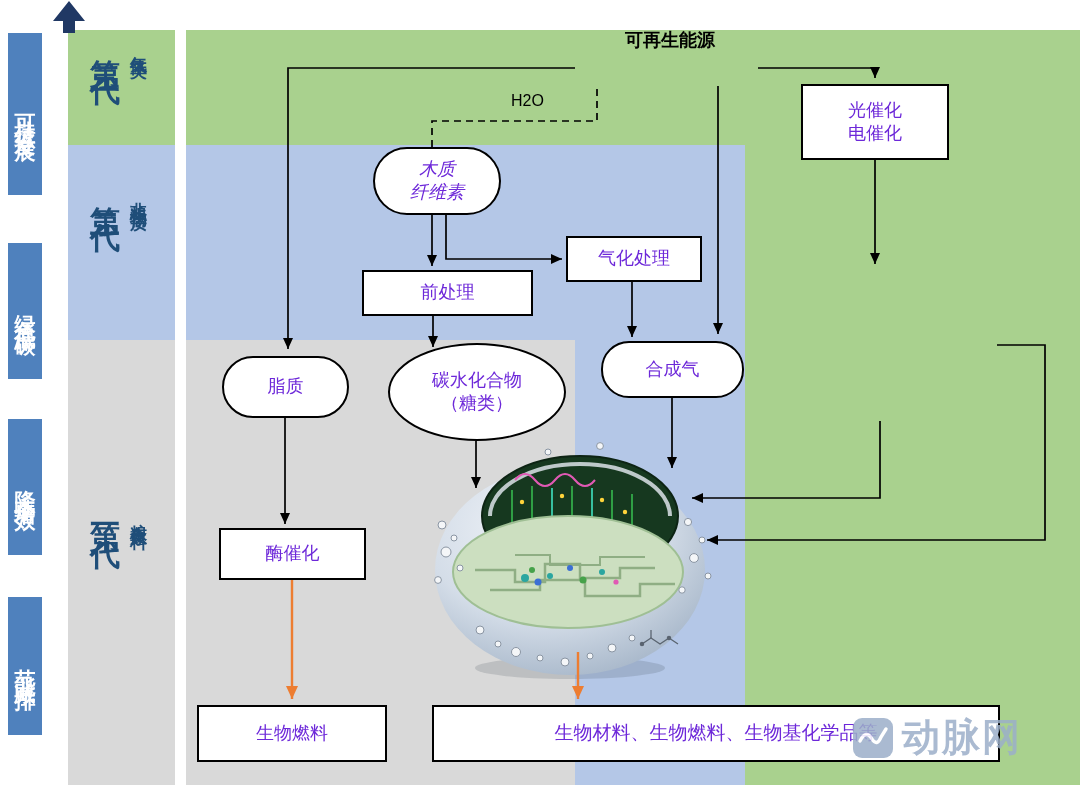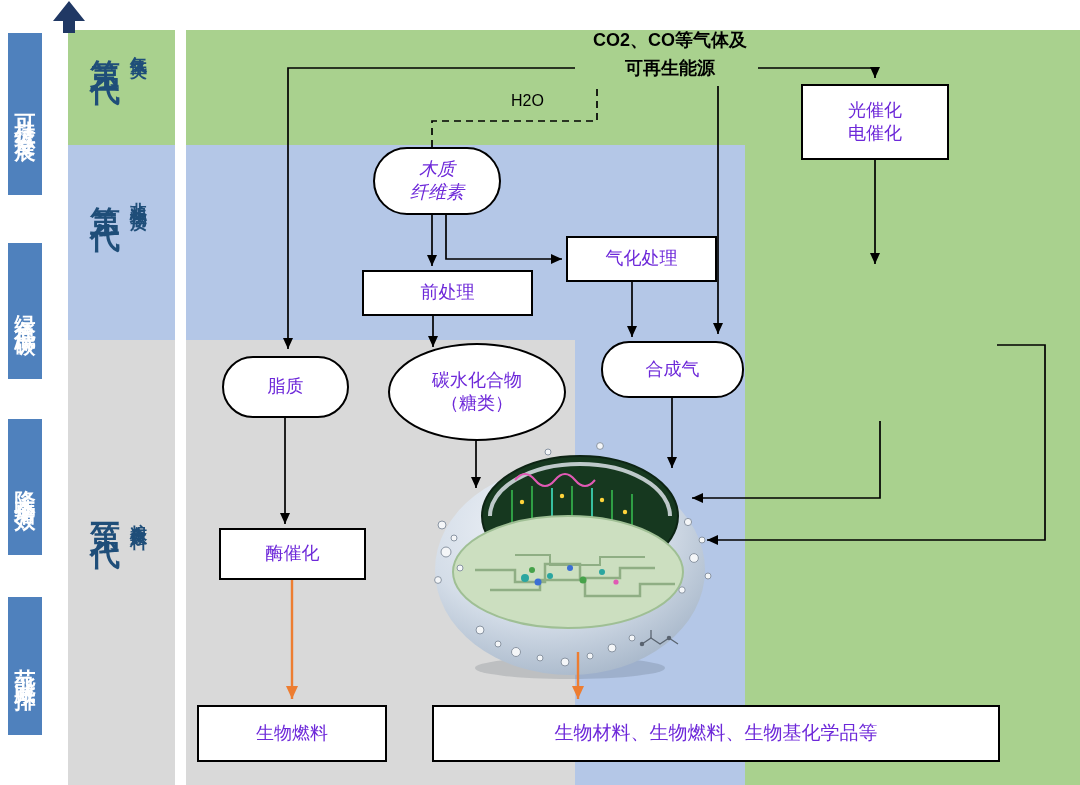--- a/index.html
+++ b/index.html
@@ -40,21 +40,20 @@
   <div class="side-item vtext" style="top:597px;height:138px;">节能减排</div>
 
   <div class="gen-name vtext" style="left:84px;top:36px;height:112px;">第三代</div>
   <div class="gen-cat vtext" style="left:127px;top:42px;height:72px;">气体类</div>
   <div class="gen-name vtext" style="left:84px;top:183px;height:112px;">第二代</div>
   <div class="gen-cat vtext" style="left:127px;top:188px;height:108px;">非粮生物质</div>
   <div class="gen-name vtext" style="left:84px;top:500px;height:112px;">第一代</div>
   <div class="gen-cat vtext" style="left:127px;top:510px;height:90px;">粮食原料</div>
 
   <div class="hdr">
-    <div>CO2、CO等气体及</div>
     <div>可再生能源</div>
   </div>
   <div class="h2o">H2O</div>
 
   <svg class="lines" style="left:420px;top:430px;z-index:2;" width="300" height="255" viewBox="0 0 300 255">
     <defs>
       <radialGradient id="gShell" cx="40%" cy="30%" r="80%">
         <stop offset="0%" stop-color="#f2f5f9"></stop>
         <stop offset="55%" stop-color="#d4dde8"></stop>
         <stop offset="100%" stop-color="#9fb0c4"></stop>
@@ -150,26 +149,33 @@
       <path d="M285,418 L285,524" marker-end="url(#mB)"></path>
     </g>
     <g fill="none" stroke="#ed7d31" stroke-width="2.4">
       <path d="M292,580 L292,699" marker-end="url(#mO)"></path>
       <path d="M578,652 L578,699" marker-end="url(#mO)"></path>
     </g>
   </svg>
 
   <div class="node" style="left:373px;top:147px;width:128px;height:68px;border-radius:34px;z-index:4;font-style:italic;">木质
 纤维素</div>
-  <div class="node" style="left:566px;top:236px;width:151px;height:46px;z-index:4;">气化处理</div>
+  <div class="node" style="left:566px;top:236px;width:136px;height:46px;z-index:4;">气化处理</div>
   <div class="node" style="left:362px;top:270px;width:171px;height:46px;z-index:4;">前处理</div>
   <div class="node" style="left:801px;top:84px;width:148px;height:76px;z-index:4;">光催化
 电催化</div>
   <div class="node" style="left:222px;top:356px;width:127px;height:62px;border-radius:31px;z-index:4;">脂质</div>
   <div class="node" style="left:388px;top:343px;width:178px;height:98px;border-radius:50%;z-index:4;">碳水化合物
 （糖类）</div>
   <div class="node" style="left:601px;top:341px;width:143px;height:57px;border-radius:28px;z-index:4;">合成气</div>
   <div class="node" style="left:219px;top:528px;width:147px;height:52px;z-index:4;">酶催化</div>
   <div class="node" style="left:197px;top:705px;width:190px;height:57px;z-index:4;">生物燃料</div>
   <div class="node" style="left:432px;top:705px;width:568px;height:57px;font-size:19px;z-index:4;">生物材料、生物燃料、生物基化学品等</div>
 
+  <div class="watermark" style="z-index:6;">
+    <svg width="42" height="42" viewBox="0 0 42 42">
+      <rect x="1" y="1" width="40" height="40" rx="9" fill="#9cafc9"></rect>
+      <path d="M8,24 q6,-12 12,-2 q5,8 9,-2 l5,-8" fill="none" stroke="#fff" stroke-width="3.4" stroke-linecap="round"></path>
+    </svg>
+    <span>动脉网</span>
+  </div>
 
 </div>
 
 </body></html>

